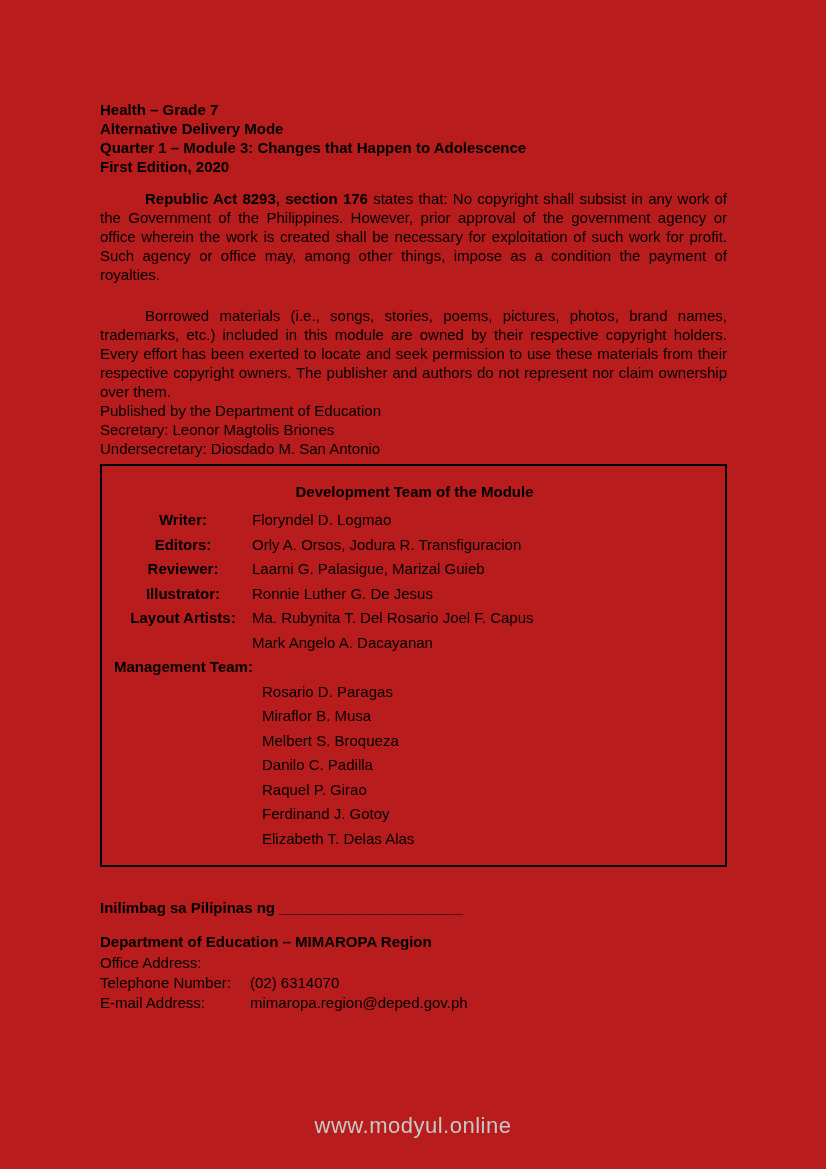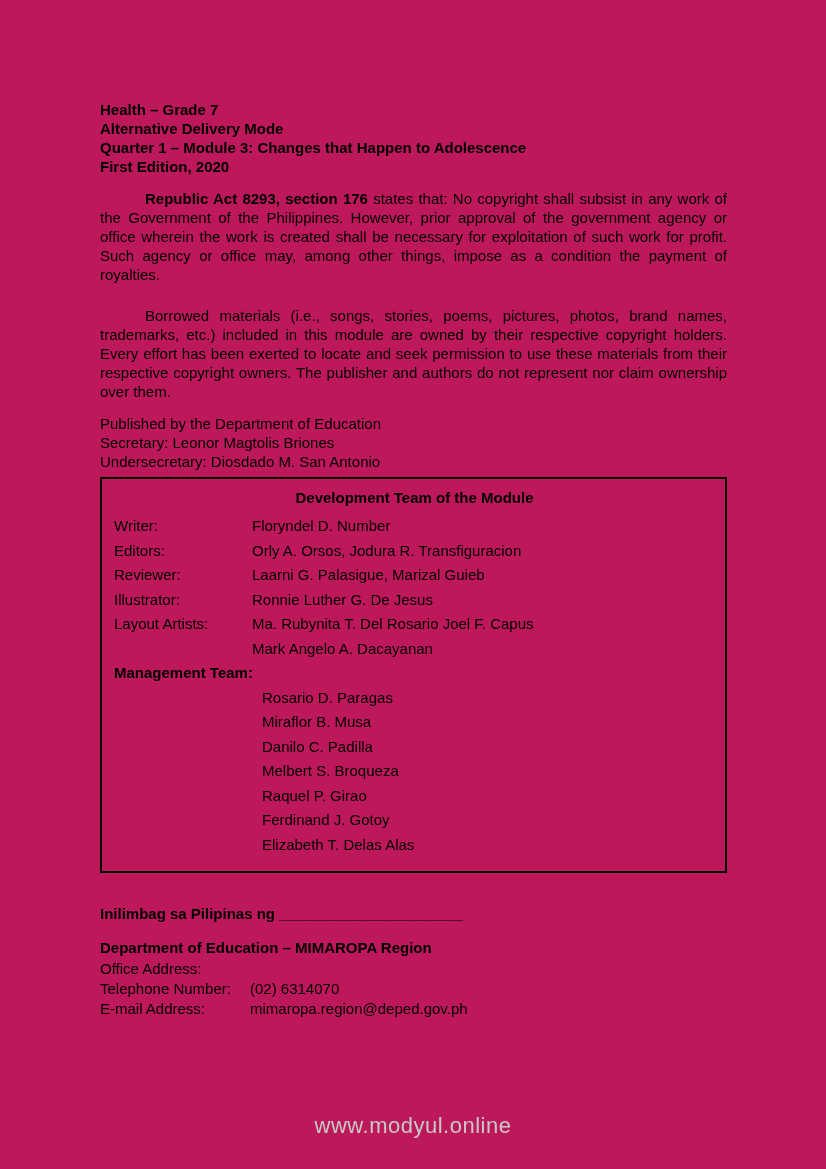--- a/index.html
+++ b/index.html
@@ -1,21 +1,21 @@
 <!DOCTYPE html>
 <html><head>
 <meta charset="utf-8">
 <style>
   * { margin: 0; padding: 0; box-sizing: border-box; }
   html, body { background: #ffffff; }
   .page {
     position: relative;
     width: 826px;
     height: 1169px;
-    background: #be185d;
+    background: #b91c1c;
     font-family: "Liberation Sans", "DejaVu Sans", sans-serif;
     font-size: 15px;
     color: #000000;
     overflow: hidden;
     margin: 0 auto;
   }
   .content {
     position: absolute;
     left: 100px;
     top: 100px;
@@ -25,36 +25,36 @@
     font-weight: bold;
     line-height: 19px;
   }
   .para {
     text-align: justify;
     line-height: 19px;
     text-indent: 45px;
   }
   .para-copyright { margin-top: 13px; }
   .para-borrowed  { margin-top: 22px; }
-  .publisher-block { margin-top: 13px; }
+  .publisher-block { }
   .publisher-block div { line-height: 19px; }
 
   .dev-box {
     margin-top: 6px;
     border: 2px solid #000000;
-    padding: 9px 10px 14px 12px;
+    padding: 16px 10px 14px 12px;
   }
   .dev-title {
     text-align: center;
     font-weight: bold;
     line-height: 19px;
     margin-bottom: 7px;
   }
   .dt-row { display: flex; line-height: 24.5px; }
-  .dt-label { width: 138px; flex: 0 0 138px; font-weight: normal; }
+  .dt-label { width: 138px; flex: 0 0 138px; font-weight: bold; text-align: center; }
   .dt-value { flex: 1; }
   .dt-cont { margin-left: 138px; line-height: 24.5px; }
   .mgmt-label { font-weight: bold; line-height: 24.5px; }
   .mgmt-name { margin-left: 148px; line-height: 24.5px; }
 
   .inilimbag {
     margin-top: 31px;
     font-weight: bold;
     line-height: 19px;
   }
@@ -101,21 +101,21 @@
       <div>Published by the Department of Education</div>
       <div>Secretary: Leonor Magtolis Briones</div>
       <div>Undersecretary: Diosdado M. San Antonio</div>
     </div>
 
     <div class="dev-box">
       <div class="dev-title">Development Team of the Module</div>
 
       <div class="dt-row">
         <span class="dt-label">Writer:</span>
-        <span class="dt-value">Floryndel D. Number</span>
+        <span class="dt-value">Floryndel D. Logmao</span>
       </div>
       <div class="dt-row">
         <span class="dt-label">Editors:</span>
         <span class="dt-value">Orly A. Orsos, Jodura R. Transfiguracion</span>
       </div>
       <div class="dt-row">
         <span class="dt-label">Reviewer:</span>
         <span class="dt-value">Laarni G. Palasigue, Marizal Guieb</span>
       </div>
       <div class="dt-row">
@@ -124,22 +124,22 @@
       </div>
       <div class="dt-row">
         <span class="dt-label">Layout Artists:</span>
         <span class="dt-value">Ma. Rubynita T. Del Rosario Joel F. Capus</span>
       </div>
       <div class="dt-cont">Mark Angelo A. Dacayanan</div>
 
       <div class="mgmt-label">Management Team:</div>
       <div class="mgmt-name">Rosario D. Paragas</div>
       <div class="mgmt-name">Miraflor B. Musa</div>
+      <div class="mgmt-name">Melbert S. Broqueza</div>
       <div class="mgmt-name">Danilo C. Padilla</div>
-      <div class="mgmt-name">Melbert S. Broqueza</div>
       <div class="mgmt-name">Raquel P. Girao</div>
       <div class="mgmt-name">Ferdinand J. Gotoy</div>
       <div class="mgmt-name">Elizabeth T. Delas Alas</div>
     </div>
 
     <div class="inilimbag"><span>Inilimbag sa Pilipinas ng</span> <span>______________________</span></div>
 
     <div class="contact-heading">Department of Education – MIMAROPA Region</div>
 
     <div class="contact-rows">

